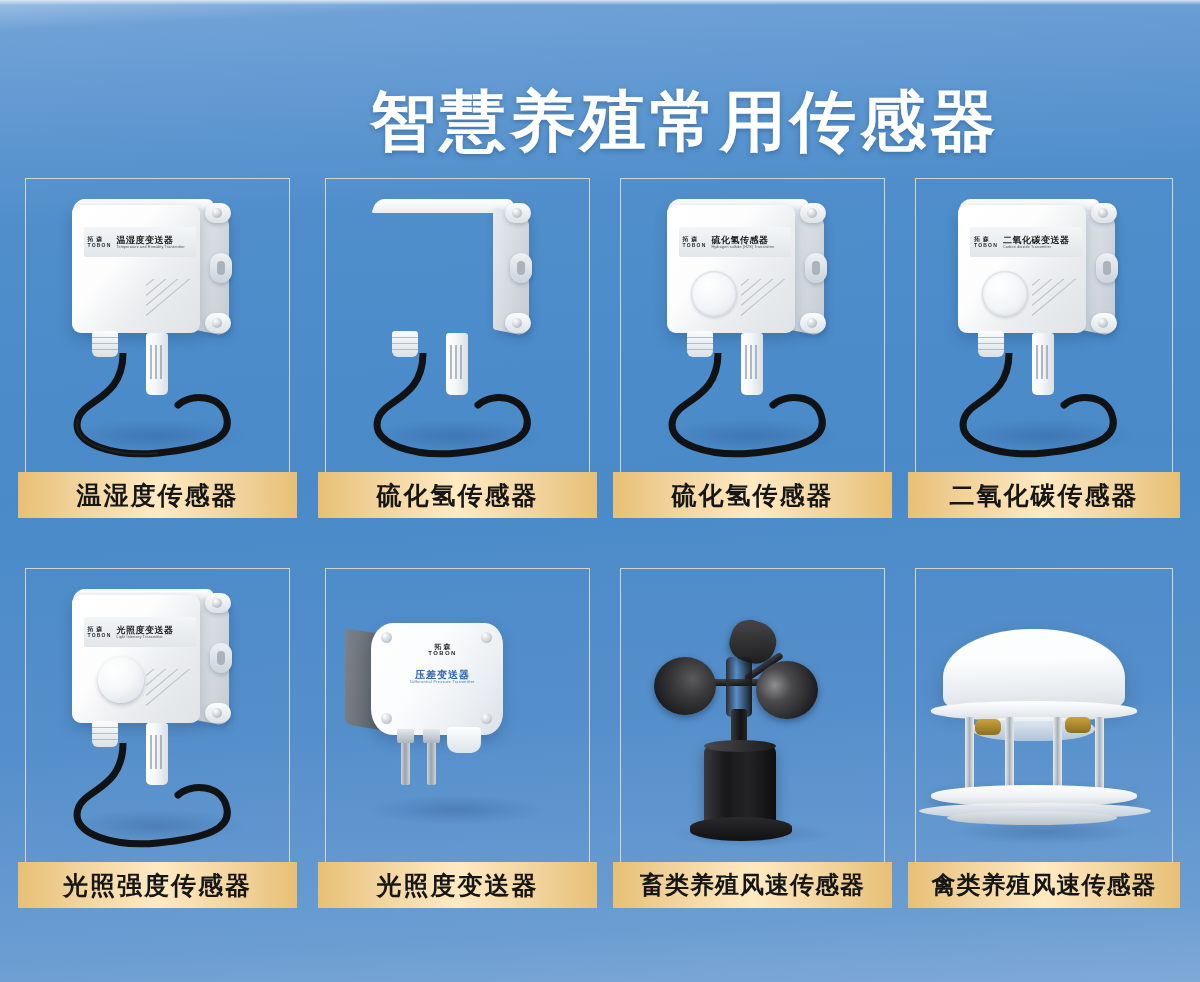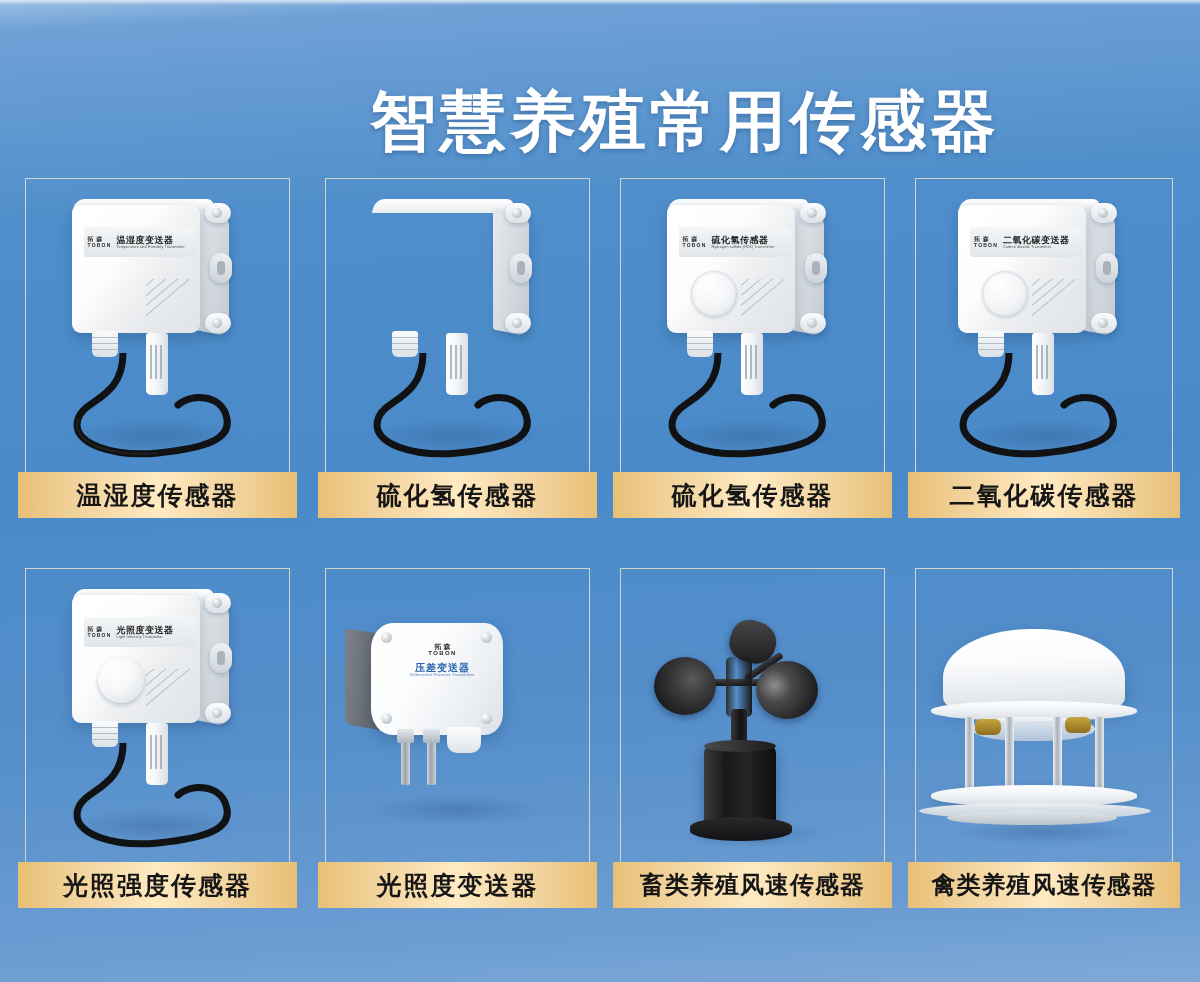--- a/index.html
+++ b/index.html
@@ -204,21 +204,21 @@
   }
   .dp-body .scr { position: absolute; width: 11px; height: 11px; border-radius: 50%;
     background: radial-gradient(circle at 35% 30%, #ffffff, #bfc7ce 70%, #9aa3ab); }
   .dp-body .scr.tl { left: 10px; top: 9px; }
   .dp-body .scr.tr { left: 110px; top: 9px; }
   .dp-body .scr.bl { left: 10px; top: 90px; }
   .dp-body .scr.br { left: 110px; top: 90px; }
   .dp-plate { position: absolute; left: 34px; top: 20px; width: 76px; text-align: center; }
   .dp-plate .brand { font-size: 7px; line-height: 7px; color: #2b2b2b; font-weight: bold; }
   .dp-plate .brand i { display:block; font-style: normal; font-size: 6px; letter-spacing: 1.4px; }
-  .dp-plate b { display: block; margin-top: 5px; font-size: 10px; line-height: 11px; color: #2a66ae; letter-spacing: 1px; }
+  .dp-plate b { display: block; margin-top: 12px; font-size: 10px; line-height: 11px; color: #2a66ae; letter-spacing: 1px; }
   .dp-plate i.en { display: block; font-style: normal; font-size: 3.8px; color: #3f72b2; letter-spacing: .3px; }
   .dp-tube { position: absolute; width: 9px; height: 56px;
     background: linear-gradient(90deg,#cfd5da,#9aa2aa 45%,#cfd5da);
     border-radius: 2px; }
   .dp-tube.t1 { left: 58px; top: 112px; }
   .dp-tube.t2 { left: 84px; top: 112px; }
   .dp-tube .nut { position: absolute; left: -4px; top: 0; width: 17px; height: 14px;
     background: linear-gradient(180deg,#e3e8ec,#aeb6bd); border-radius: 2px; }
   .dp-gland { position: absolute; left: 104px; top: 110px; width: 34px; height: 26px;
     background: linear-gradient(180deg,#fdfefe,#dde3e8); border-radius: 4px 4px 10px 10px; }

